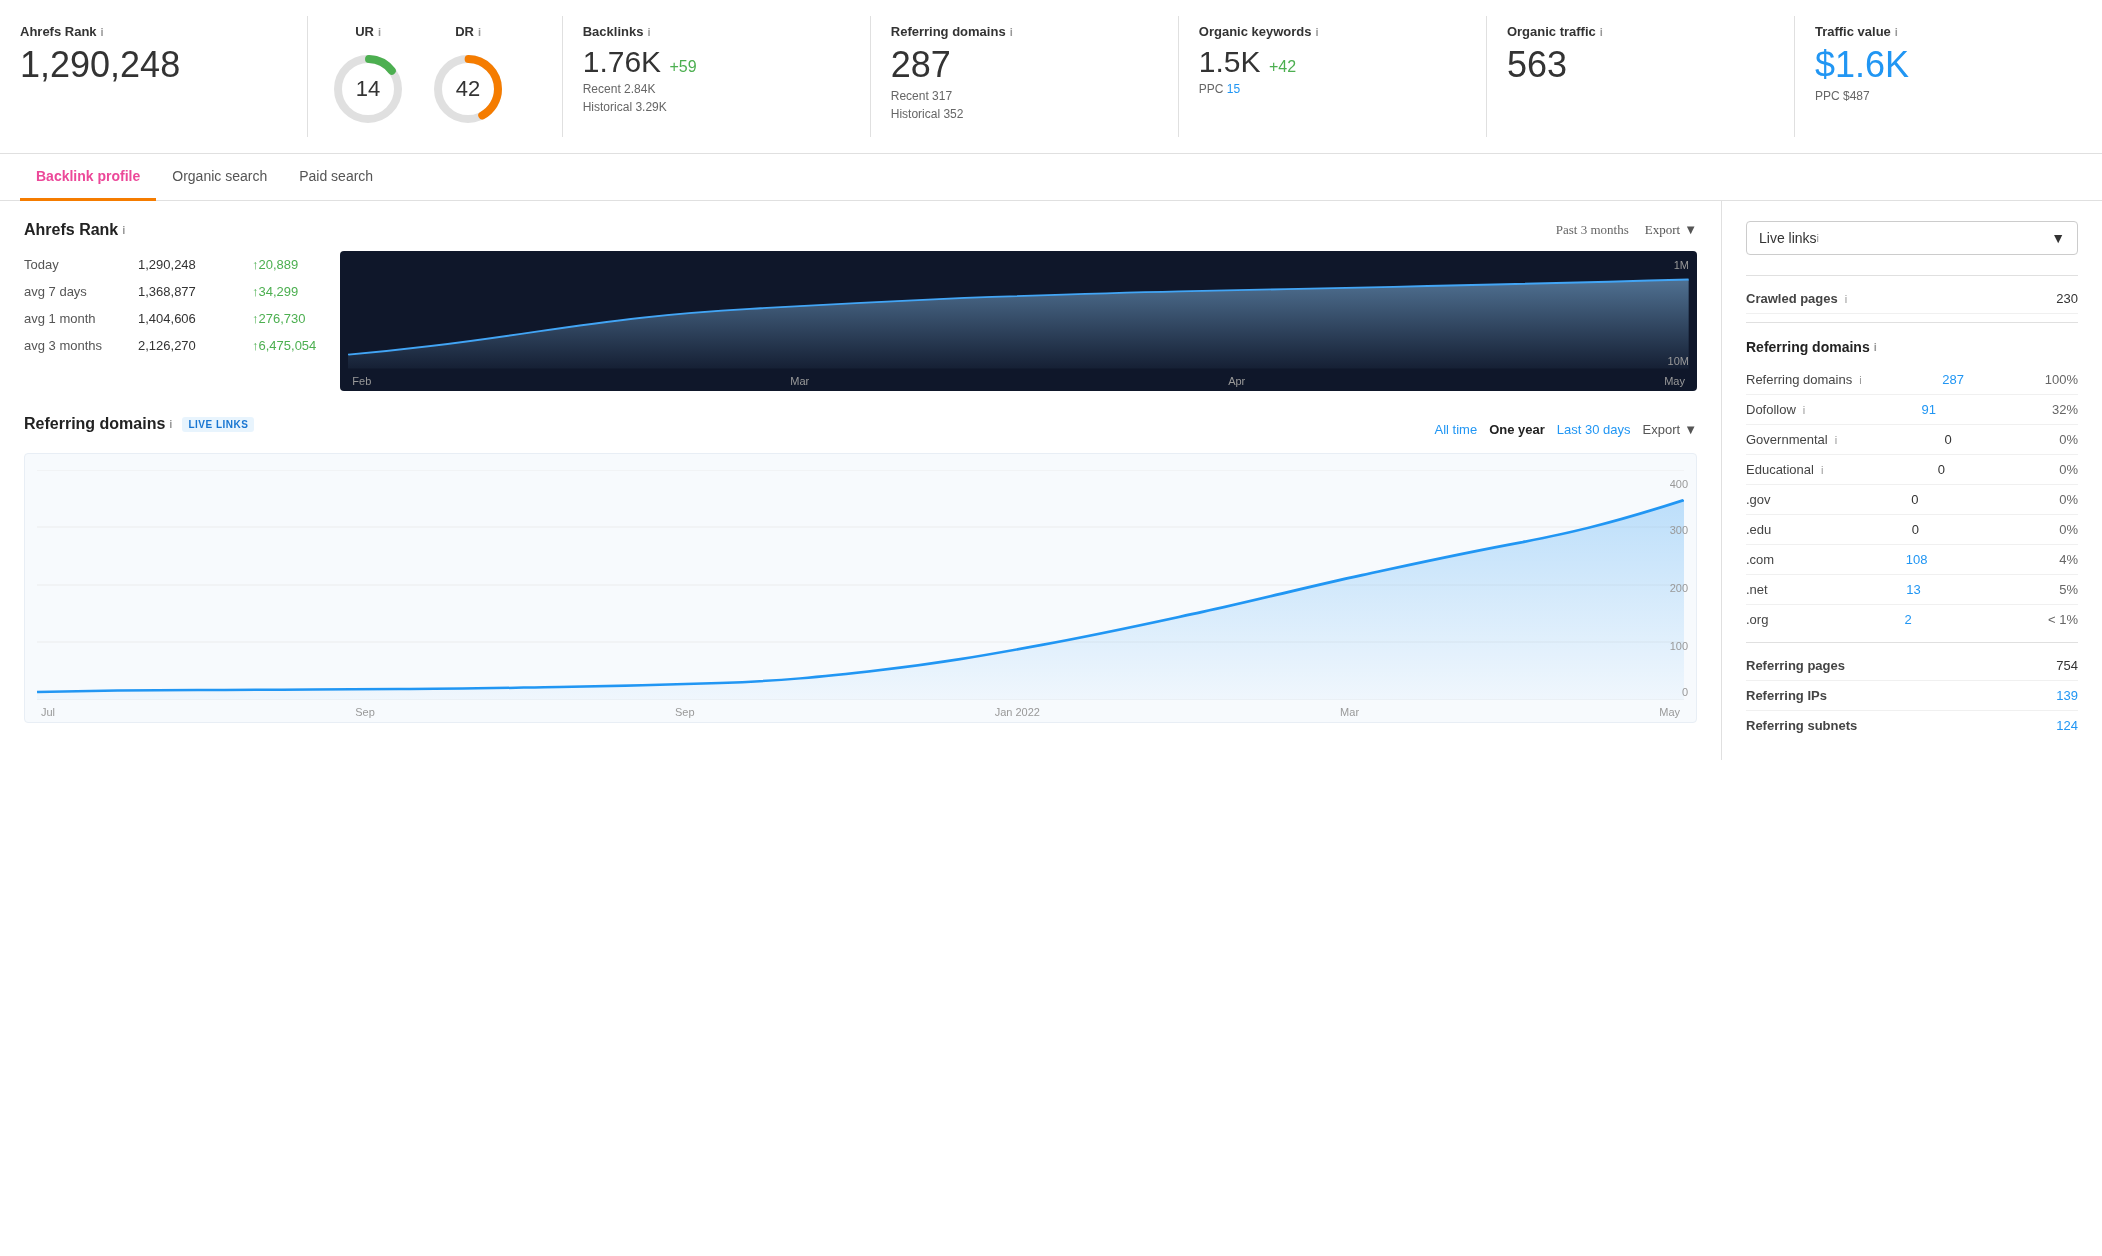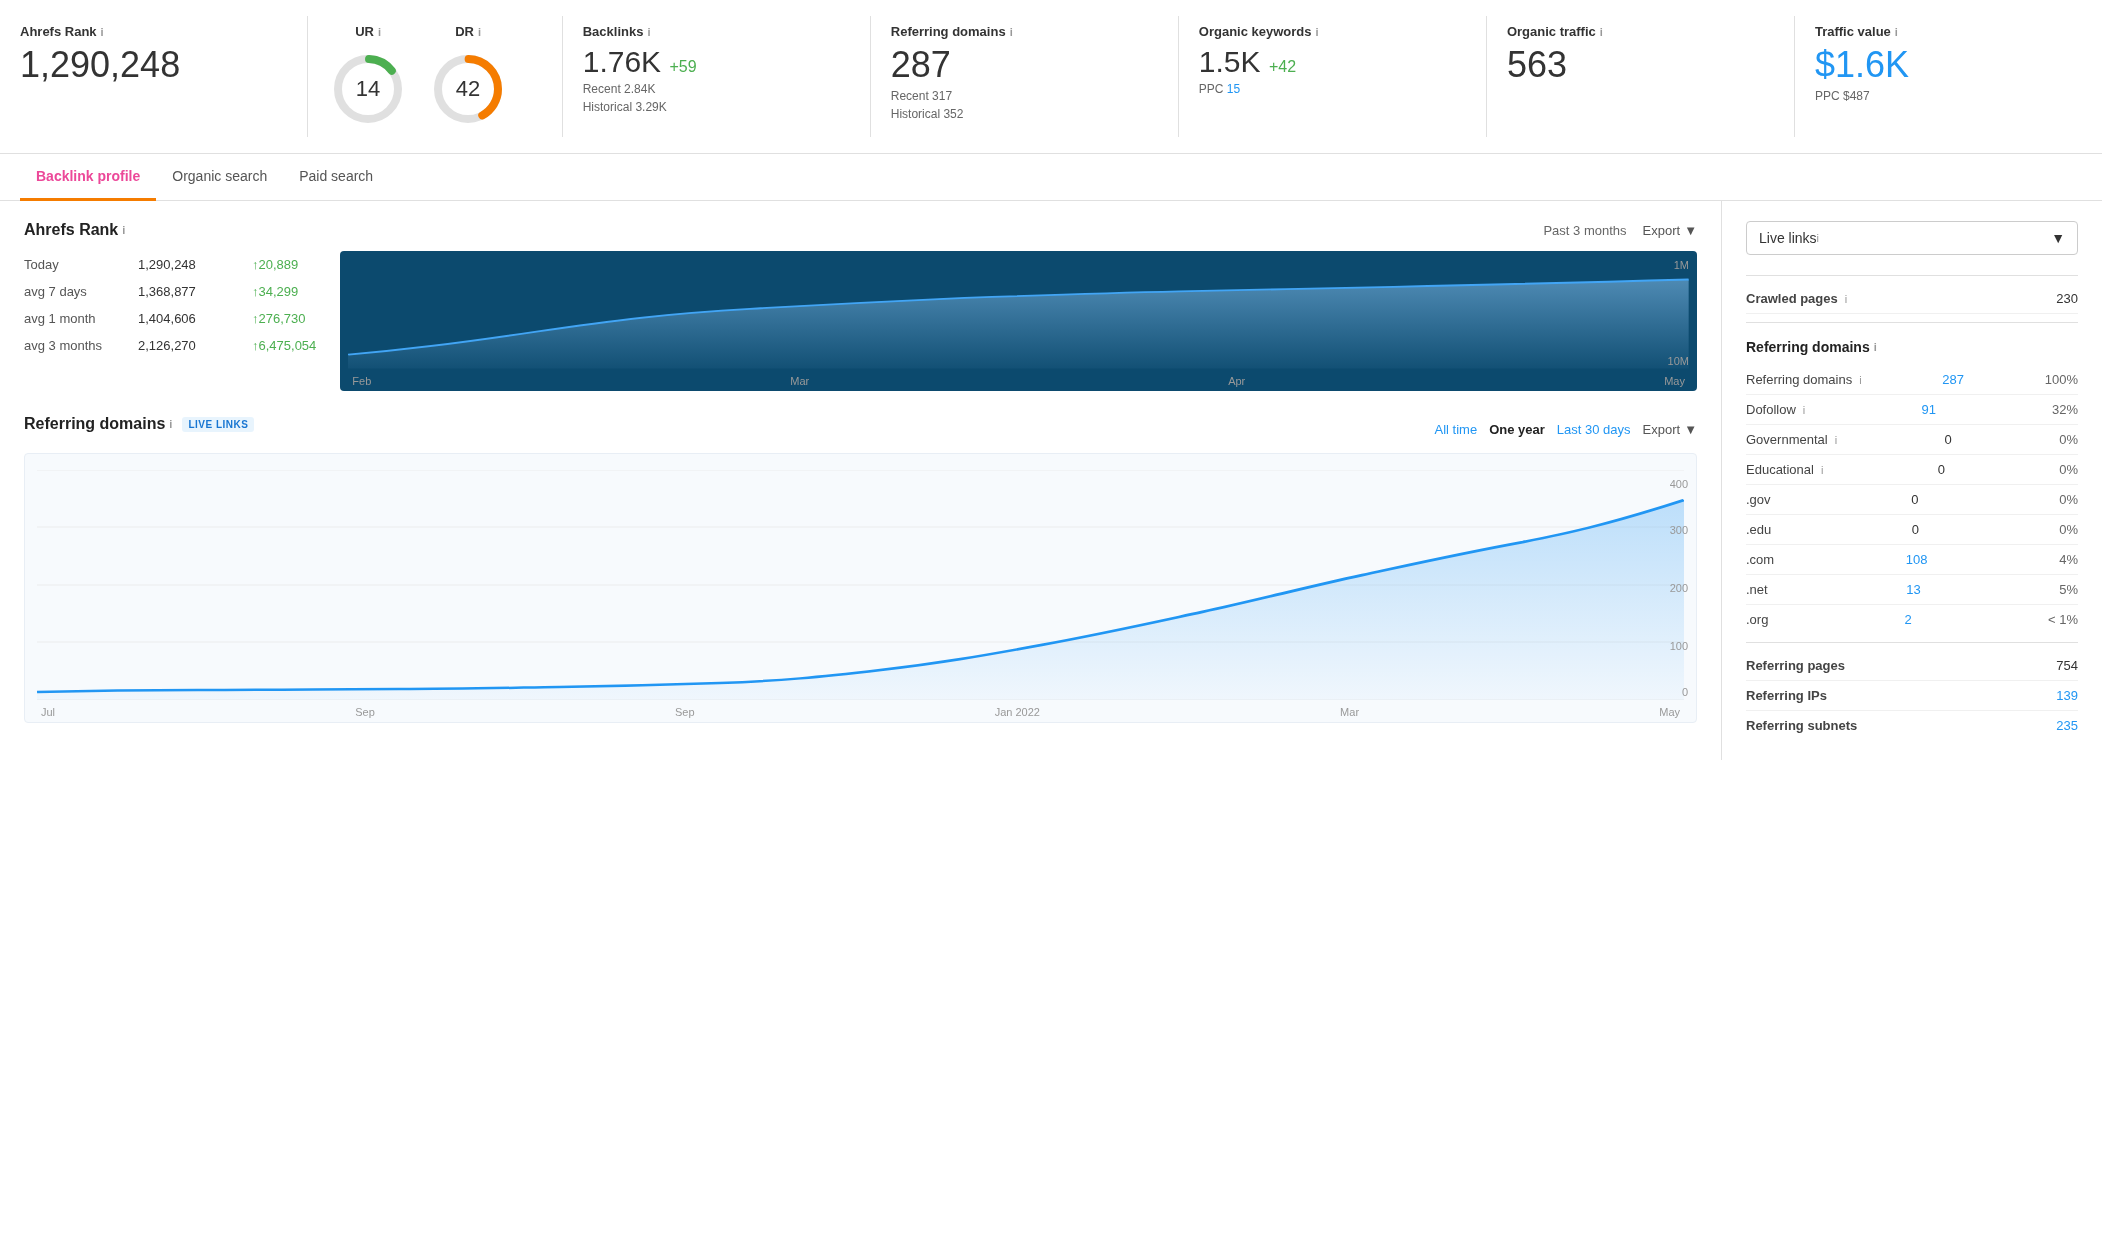--- a/index.html
+++ b/index.html
@@ -114,20 +114,21 @@
       display: flex;
       align-items: center;
       gap: 4px;
     }
     .section-controls {
       display: flex;
       align-items: center;
       gap: 16px;
       font-size: 13px;
       color: #666;
+      font-family: Liberation Serif, serif;
     }
     .export-btn {
       display: flex;
       align-items: center;
       gap: 4px;
       cursor: pointer;
       color: #555;
     }
 
     
@@ -365,21 +366,21 @@
             <span class="value">1,404,606</span>
             <span class="change">↑276,730</span>
           </div>
           <div class="rank-row">
             <span class="label">avg 3 months</span>
             <span class="value">2,126,270</span>
             <span class="change">↑6,475,054</span>
           </div>
         </div>
 
-        <div style="flex:1; background:#0c4a6e; border-radius:4px; padding:12px 8px 4px; position:relative;">
+        <div style="flex:1; background:#0f172a; border-radius:4px; padding:12px 8px 4px; position:relative;">
           <span class="chart-y-label" style="top:8px;">1M</span>
           <span class="chart-y-label" style="bottom:24px;">10M</span>
           <svg class="chart-svg" viewBox="0 0 500 120" preserveAspectRatio="none" style="height:110px;">
             <defs>
               <linearGradient id="rankGrad" x1="0" y1="0" x2="0" y2="1">
                 <stop offset="0%" stop-color="#90caf9" stop-opacity="0.5"></stop>
                 <stop offset="100%" stop-color="#90caf9" stop-opacity="0.05"></stop>
               </linearGradient>
             </defs>
             <path d="M0,100 C20,95 40,88 70,75 C100,62 120,55 150,50 C180,45 200,42 230,38 C260,35 280,33 310,31 C340,29 360,28 390,26 C420,24 450,22 500,18 L500,115 L0,115 Z" fill="url(#rankGrad)"></path>
@@ -545,17 +546,17 @@
       <div class="right-row">
         <span class="row-label">
             <strong>Referring IPs</strong>
           </span>
         <span class="row-value blue">139</span>
       </div>
       <div class="right-row">
         <span class="row-label">
             <strong>Referring subnets</strong>
           </span>
-        <span class="row-value blue">235</span>
+        <span class="row-value blue">124</span>
       </div>
     </div>
   </div>
 </div>
 
 </body></html>

